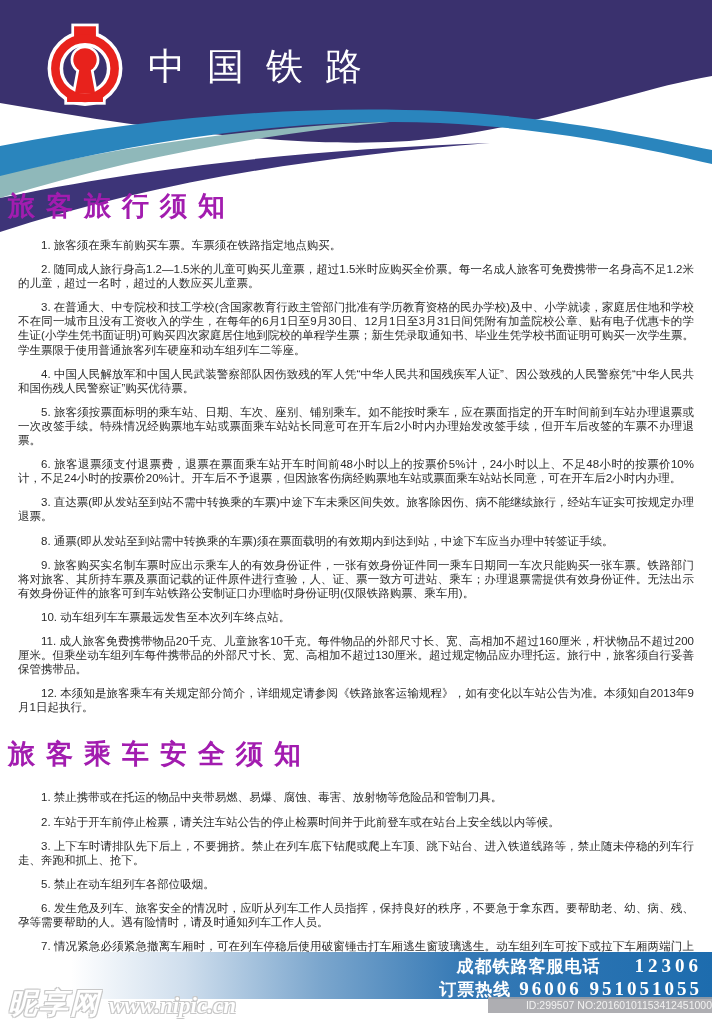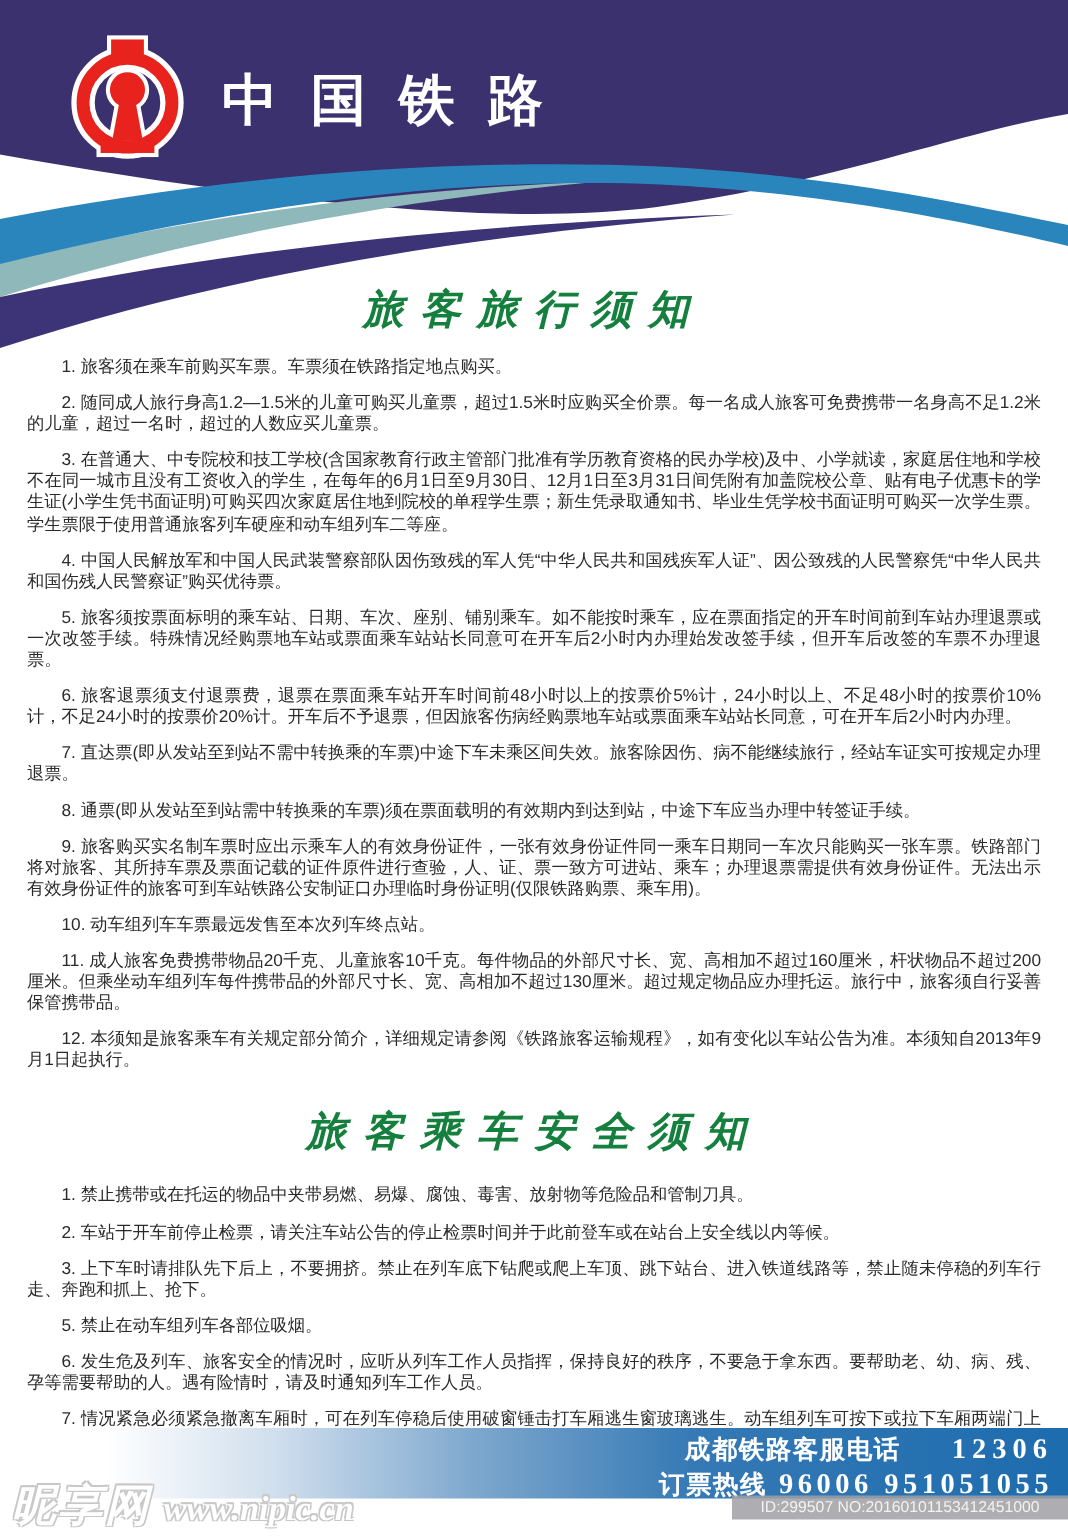--- a/index.html
+++ b/index.html
@@ -5,29 +5,29 @@
   html,body{margin:0;padding:0;}
   body{
     width:712px;height:1024px;position:relative;overflow:hidden;
     background:#ffffff;
     font-family:"Liberation Sans","DejaVu Sans",sans-serif;
   }
   
   .hdr-svg{position:absolute;top:0;left:0;width:712px;height:245px;display:block;}
   .brand{
     position:absolute;top:42px;left:148px;
-    color:#ffffff;font-size:37px;font-weight:bold;letter-spacing:22px;
+    color:#ffffff;font-size:37px;font-weight:normal;letter-spacing:22px;
     white-space:nowrap;
   }
   .logo{position:absolute;top:22px;left:46px;width:78px;height:96px;}
   
   .main{position:absolute;top:188px;left:8px;width:696px;}
   .sec-title{
-    text-align:center;color:#15803d;font-weight:bold;
-    font-size:27px;letter-spacing:11px;margin:0 0 14px 0;white-space:nowrap;font-style:italic;
+    text-align:left;color:#a21caf;font-weight:bold;
+    font-size:27px;letter-spacing:11px;margin:0 0 14px 0;white-space:nowrap;
   }
   .sec-title.second{margin-top:22px;margin-bottom:18px;}
   .notice p{
     margin:10px;text-indent:2em;text-align:justify;
     font-size:11.5px;line-height:14.1px;color:#2a2a2a;
   }
   
   .footer-band{
     position:absolute;left:0;top:952px;width:712px;height:47px;
     background:linear-gradient(90deg,#ffffff 0%,#ffffff 10%,#cfdeed 26%,#7ba6cd 45%,#3579b5 65%,#1d6cae 100%);
@@ -36,21 +36,21 @@
     position:absolute;right:10px;top:955px;text-align:right;
     color:#ffffff;font-weight:bold;white-space:nowrap;
   }
   .footer-line1{font-size:17px;letter-spacing:1px;}
   .footer-line1 .num{font-family:"Liberation Serif","DejaVu Serif",serif;font-size:19px;letter-spacing:4px;margin-left:34px;}
   .footer-line2{font-size:17px;letter-spacing:1px;margin-top:0;}
   .footer-line2 .num{font-family:"Liberation Serif","DejaVu Serif",serif;font-size:19px;letter-spacing:3px;margin-left:8px;}
   .id-strip{
     position:absolute;right:0;top:997px;width:224px;height:16px;
     background:rgba(160,160,165,0.85);
-    color:#f2f2f2;font-size:10.5px;line-height:16px;text-align:center;
+    color:#f2f2f2;font-size:10.5px;line-height:16px;text-align:right;
     white-space:nowrap;
   }
   .watermark{
     position:absolute;left:8px;top:984px;white-space:nowrap;
     color:#ffffff;font-weight:bold;font-style:italic;
     text-shadow:-1px -1px 0 #c8c8c8,1px -1px 0 #c8c8c8,-1px 1px 0 #c8c8c8,1px 1px 0 #c8c8c8;
   }
   .watermark .wm-name{font-size:29px;letter-spacing:2px;font-style:italic;}
   .watermark .wm-url{font-size:23px;margin-left:8px;font-family:Liberation Serif, serif;}
 </style>
@@ -94,21 +94,21 @@
 <div class="main">
 
   <h1 class="sec-title">旅客旅行须知</h1>
   <div class="notice">
     <p>1. 旅客须在乘车前购买车票。车票须在铁路指定地点购买。</p>
     <p>2. 随同成人旅行身高1.2—1.5米的儿童可购买儿童票，超过1.5米时应购买全价票。每一名成人旅客可免费携带一名身高不足1.2米的儿童，超过一名时，超过的人数应买儿童票。</p>
     <p>3. 在普通大、中专院校和技工学校(含国家教育行政主管部门批准有学历教育资格的民办学校)及中、小学就读，家庭居住地和学校不在同一城市且没有工资收入的学生，在每年的6月1日至9月30日、12月1日至3月31日间凭附有加盖院校公章、贴有电子优惠卡的学生证(小学生凭书面证明)可购买四次家庭居住地到院校的单程学生票；新生凭录取通知书、毕业生凭学校书面证明可购买一次学生票。学生票限于使用普通旅客列车硬座和动车组列车二等座。</p>
     <p>4. 中国人民解放军和中国人民武装警察部队因伤致残的军人凭“中华人民共和国残疾军人证”、因公致残的人民警察凭“中华人民共和国伤残人民警察证”购买优待票。</p>
     <p>5. 旅客须按票面标明的乘车站、日期、车次、座别、铺别乘车。如不能按时乘车，应在票面指定的开车时间前到车站办理退票或一次改签手续。特殊情况经购票地车站或票面乘车站站长同意可在开车后2小时内办理始发改签手续，但开车后改签的车票不办理退票。</p>
     <p>6. 旅客退票须支付退票费，退票在票面乘车站开车时间前48小时以上的按票价5%计，24小时以上、不足48小时的按票价10%计，不足24小时的按票价20%计。开车后不予退票，但因旅客伤病经购票地车站或票面乘车站站长同意，可在开车后2小时内办理。</p>
-    <p>7. 直达票(即从发站至到站不需中转换乘的车票)中途下车未乘区间失效。旅客除因伤、病不能继续旅行，经站车证实可按规定办理退票。</p>
+    <p>3. 直达票(即从发站至到站不需中转换乘的车票)中途下车未乘区间失效。旅客除因伤、病不能继续旅行，经站车证实可按规定办理退票。</p>
     <p>8. 通票(即从发站至到站需中转换乘的车票)须在票面载明的有效期内到达到站，中途下车应当办理中转签证手续。</p>
     <p>9. 旅客购买实名制车票时应出示乘车人的有效身份证件，一张有效身份证件同一乘车日期同一车次只能购买一张车票。铁路部门将对旅客、其所持车票及票面记载的证件原件进行查验，人、证、票一致方可进站、乘车；办理退票需提供有效身份证件。无法出示有效身份证件的旅客可到车站铁路公安制证口办理临时身份证明(仅限铁路购票、乘车用)。</p>
     <p>10. 动车组列车车票最远发售至本次列车终点站。</p>
     <p>11. 成人旅客免费携带物品20千克、儿童旅客10千克。每件物品的外部尺寸长、宽、高相加不超过160厘米，杆状物品不超过200厘米。但乘坐动车组列车每件携带品的外部尺寸长、宽、高相加不超过130厘米。超过规定物品应办理托运。旅行中，旅客须自行妥善保管携带品。</p>
     <p>12. 本须知是旅客乘车有关规定部分简介，详细规定请参阅《铁路旅客运输规程》，如有变化以车站公告为准。本须知自2013年9月1日起执行。</p>
   </div>
 
   <h1 class="sec-title second">旅客乘车安全须知</h1>
   <div class="notice">
     <p>1. 禁止携带或在托运的物品中夹带易燃、易爆、腐蚀、毒害、放射物等危险品和管制刀具。</p>

